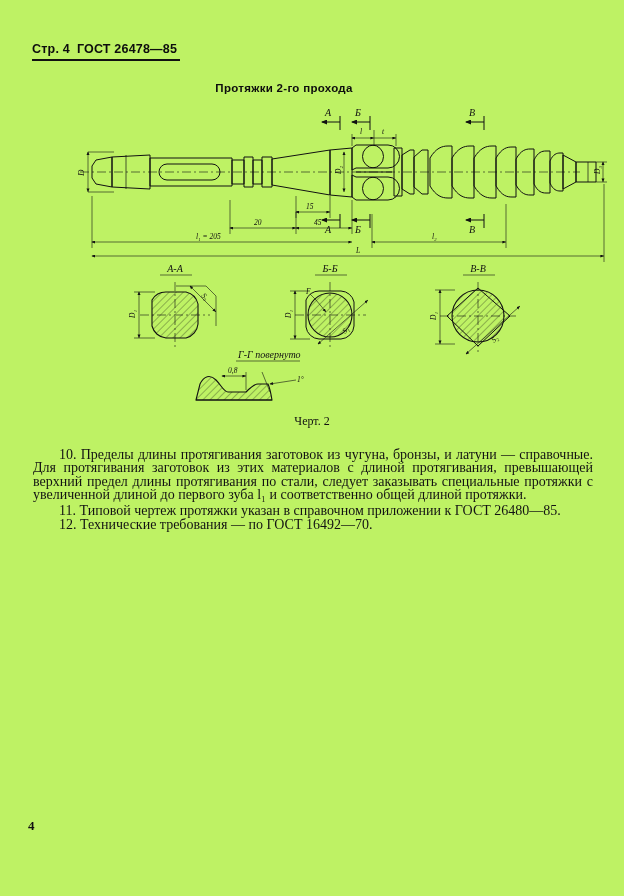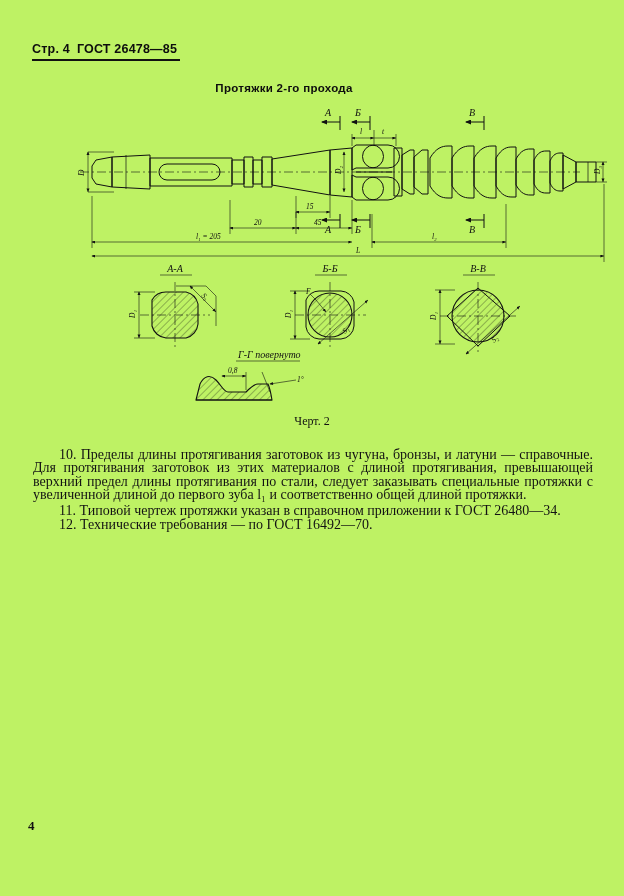--- a/index.html
+++ b/index.html
@@ -398,19 +398,19 @@
       </g>
     </svg>
   </div>
 
   <div class="fig-caption">Черт. 2</div>
 
   <div class="body">
     <p class="para indent">10. Пределы длины протягивания  заготовок  из чугуна, бронзы, и латуни  —  справочные. Для протягивания заготовок  из этих  материалов  с  длиной  протягивания, превышающей верхний предел длины протягивания по стали, следует  заказывать  специальные протяжки с увеличенной длиной до первого зуба l₁ и соответственно общей длиной протяжки.</p>
 
 
-    <p class="para item tight">11. Типовой чертеж протяжки указан в   справочном приложении к ГОСТ 26480—34.</p>
+    <p class="para item tight">11. Типовой чертеж протяжки указан в   справочном приложении к ГОСТ 26480—85.</p>
     <p class="para item">12. Технические   требования   —   по   ГОСТ   16492—70.</p>
   </div>
 
   <div class="footer-num">4</div>
 
 </div>
 
 </body></html>

